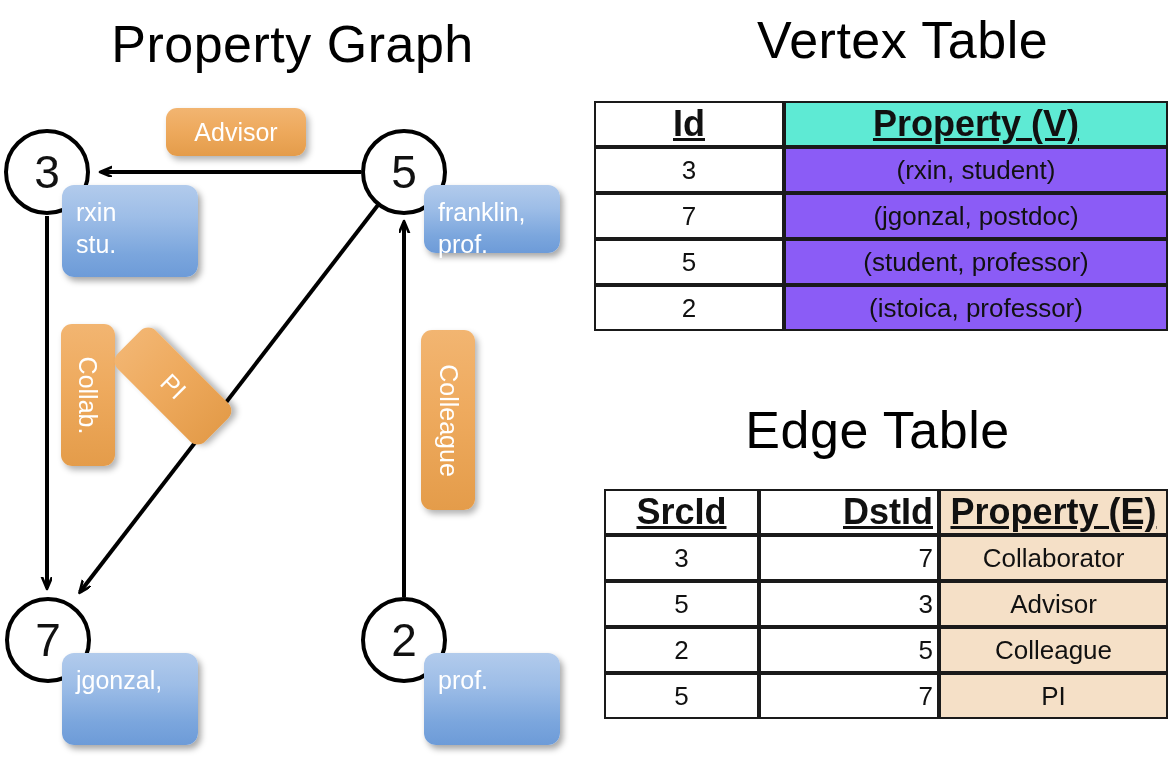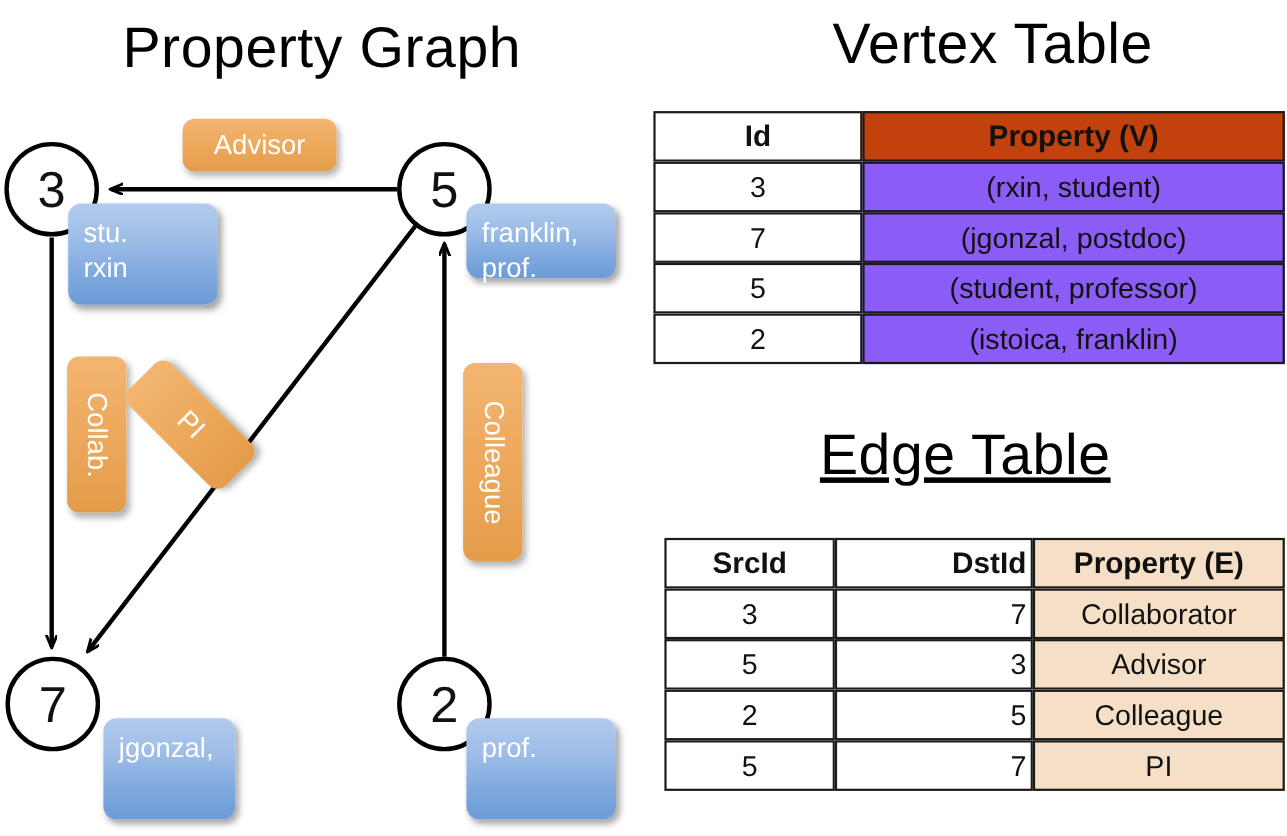--- a/index.html
+++ b/index.html
@@ -22,21 +22,21 @@
     font-family: "Liberation Sans", sans-serif;
     font-weight: 300;
     font-size: 52px;
     letter-spacing: 0.5px;
     color: #000;
     text-align: center;
     white-space: nowrap;
   }
   #title-property-graph { left: 0;   top: 14px;  width: 585px; }
   #title-vertex-table   { left: 610px; top: 10px; width: 585px; }
-  #title-edge-table     { left: 585px; top: 384px; width: 585px; text-decoration: underline; }
+  #title-edge-table     { left: 585px; top: 400px; width: 585px; }
 
   
   #graph-panel {
     position: absolute;
     left: 0; top: 0;
     width: 585px; height: 760px;
   }
   #graph-svg { position: absolute; left: 0; top: 0; }
 
   
@@ -72,21 +72,21 @@
     font-family: "Liberation Sans", sans-serif;
     font-weight: 300;
     font-size: 25px;
     line-height: 1.28;
     padding: 11px 0 11px 14px;
     box-sizing: border-box;
     z-index: 4;
   }
   #vbox-3 { left: 62px;  top: 185px; width: 136px; height: 92px; }
   #vbox-5 { left: 424px; top: 185px; width: 136px; height: 68px; }
-  #vbox-7 { left: 62px;  top: 653px; width: 120px; height: 92px; margin-left: 32px; }
+  #vbox-7 { left: 62px;  top: 653px; width: 136px; height: 92px; }
   #vbox-2 { left: 424px; top: 653px; width: 136px; height: 92px; }
 
   
   .ebox {
     position: absolute;
     border-radius: 11px;
     background: linear-gradient(to bottom, #f2b571 0%, #eeaa5e 45%, #e49c4a 100%);
     box-shadow: 3px 4px 6px rgba(0,0,0,0.30);
     color: #ffffff;
     font-family: "Liberation Sans", sans-serif;
@@ -130,28 +130,29 @@
     text-align: center;
     font-weight: 300;
     font-size: 26px;
     color: #111;
     height: 46px;
     padding: 0 4px;
     box-sizing: border-box;
   }
   table.gtable th {
     font-weight: bold;
-    font-size: 27px;
+    font-size: 36px;
+    text-decoration: underline;
   }
   table.gtable .hdr-plain { background: #ffffff; }
   
   #vertex-table { left: 594px; top: 101px; width: 574px; }
   #vertex-table .c-id   { width: 190px; background: #ffffff; }
   #vertex-table .c-prop { background: #8b5cf6; }
-  #vertex-table th.c-prop { background: #c2410c; margin-top: 40px; }
+  #vertex-table th.c-prop { background: #5eead4; margin-top: 40px; }
 
   
   #edge-table { left: 592px; top: 489px; width: 576px; padding-left: 12px; }
   #edge-table .c-src  { width: 155px; background: #ffffff; }
   #edge-table .c-dst  { width: 180px; background: #ffffff; text-align: right; }
   #edge-table .c-prop { background: #f5e0c7; }
   #edge-table th.c-prop { background: #f5e0c7; }
 </style>
 </head>
 <body>
@@ -177,22 +178,22 @@
 
     <line x1="404" y1="597" x2="404" y2="222" stroke="#000" stroke-width="4" marker-end="url(#arrowhead)"></line>
   </svg>
 
   <div class="node-circle" id="node-3">3</div>
   <div class="node-circle" id="node-5">5</div>
   <div class="node-circle" id="node-7">7</div>
   <div class="node-circle" id="node-2">2</div>
 
   <div class="vbox" id="vbox-3">
+    <div>rxin</div>
     <div>stu.</div>
-    <div>rxin</div>
   </div>
   <div class="vbox" id="vbox-5">
     <div>franklin,</div>
     <div>prof.</div>
   </div>
   <div class="vbox" id="vbox-7">
     <div>jgonzal,</div>
   </div>
   <div class="vbox" id="vbox-2">
     <div>prof.</div>
@@ -227,21 +228,21 @@
     <tr>
       <td class="c-id">7</td>
       <td class="c-prop">(jgonzal, postdoc)</td>
     </tr>
     <tr>
       <td class="c-id">5</td>
       <td class="c-prop">(student, professor)</td>
     </tr>
     <tr>
       <td class="c-id">2</td>
-      <td class="c-prop">(istoica, franklin)</td>
+      <td class="c-prop">(istoica, professor)</td>
     </tr>
   </tbody>
 </table>
 
 <table class="gtable" id="edge-table">
   <thead>
     <tr>
       <th class="c-src hdr-plain">SrcId</th>
       <th class="c-dst hdr-plain">DstId</th>
       <th class="c-prop">Property (E)</th>

